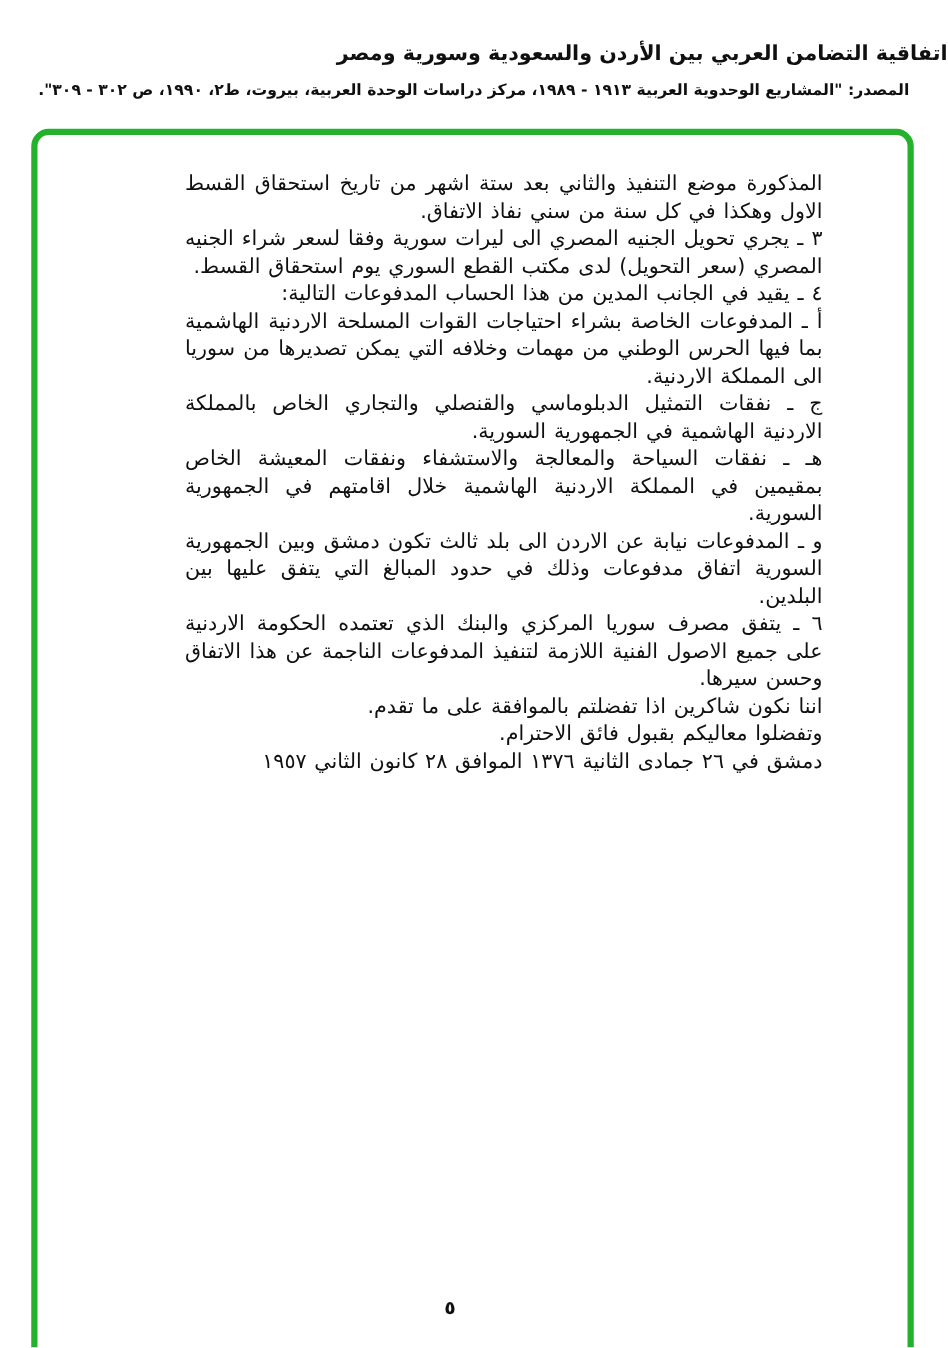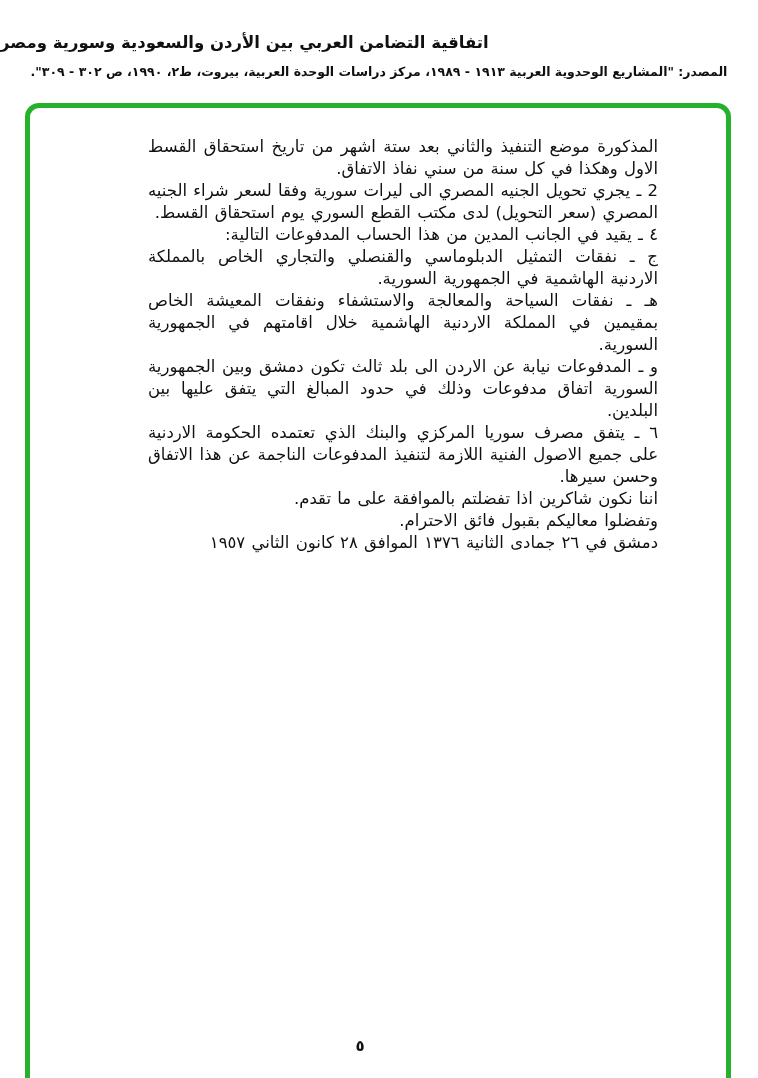--- a/index.html
+++ b/index.html
@@ -19,21 +19,21 @@
     height: 1078px;
     background: var(--paper);
     margin: 0 auto;
     overflow: hidden;
   }
   .doc-title {
     position: absolute;
     top: 33px;
     left: 0;
     right: 0;
-    text-align: left;
+    text-align: right;
     direction: rtl;
     font-size: 16.5px;
     font-weight: bold;
     color: var(--ink);
     white-space: nowrap;
   }
   .doc-source {
     position: absolute;
     top: 64px;
     left: 0;
@@ -87,22 +87,23 @@
 
 <div class="page" lang="ar">
 
   <h1 class="doc-title">اتفاقية التضامن العربي بين الأردن والسعودية وسورية ومصر</h1>
 
   <div class="doc-source">المصدر: "المشاريع الوحدوية العربية ١٩١٣ - ١٩٨٩، مركز دراسات الوحدة العربية، بيروت، ط٢، ١٩٩٠، ص ٣٠٢ - ٣٠٩".</div>
 
   <div class="green-box">
     <div class="text-column">
         <p>المذكورة موضع التنفيذ والثاني بعد ستة اشهر من تاريخ استحقاق القسط الاول وهكذا في كل سنة من سني نفاذ الاتفاق.</p>
-        <p>2 ـ يجري تحويل الجنيه المصري الى ليرات سورية وفقا لسعر شراء الجنيه المصري (سعر التحويل) لدى مكتب القطع السوري يوم استحقاق القسط.</p>
+        <p>٣ ـ يجري تحويل الجنيه المصري الى ليرات سورية وفقا لسعر شراء الجنيه المصري (سعر التحويل) لدى مكتب القطع السوري يوم استحقاق القسط.</p>
         <p>٤ ـ يقيد في الجانب المدين من هذا الحساب المدفوعات التالية:</p>
+        <p>أ ـ المدفوعات الخاصة بشراء احتياجات القوات المسلحة الاردنية الهاشمية بما فيها الحرس الوطني من مهمات وخلافه التي يمكن تصديرها من سوريا الى المملكة الاردنية.</p>
         <p>ج ـ نفقات التمثيل الدبلوماسي والقنصلي والتجاري الخاص بالمملكة الاردنية الهاشمية في الجمهورية السورية.</p>
         <p>هـ ـ نفقات السياحة والمعالجة والاستشفاء ونفقات المعيشة الخاص بمقيمين في المملكة الاردنية الهاشمية خلال اقامتهم في الجمهورية السورية.</p>
         <p>و ـ المدفوعات نيابة عن الاردن الى بلد ثالث تكون دمشق وبين الجمهورية السورية اتفاق مدفوعات وذلك في حدود المبالغ التي يتفق عليها بين البلدين.</p>
         <p>٦ ـ يتفق مصرف سوريا المركزي والبنك الذي تعتمده الحكومة الاردنية على جميع الاصول الفنية اللازمة لتنفيذ المدفوعات الناجمة عن هذا الاتفاق وحسن سيرها.</p>
         <p>اننا نكون شاكرين اذا تفضلتم بالموافقة على ما تقدم.</p>
         <p>وتفضلوا معاليكم بقبول فائق الاحترام.</p>
         <p>دمشق في ٢٦ جمادى الثانية ١٣٧٦ الموافق ٢٨ كانون الثاني ١٩٥٧</p>
       </div>
   </div>
 

